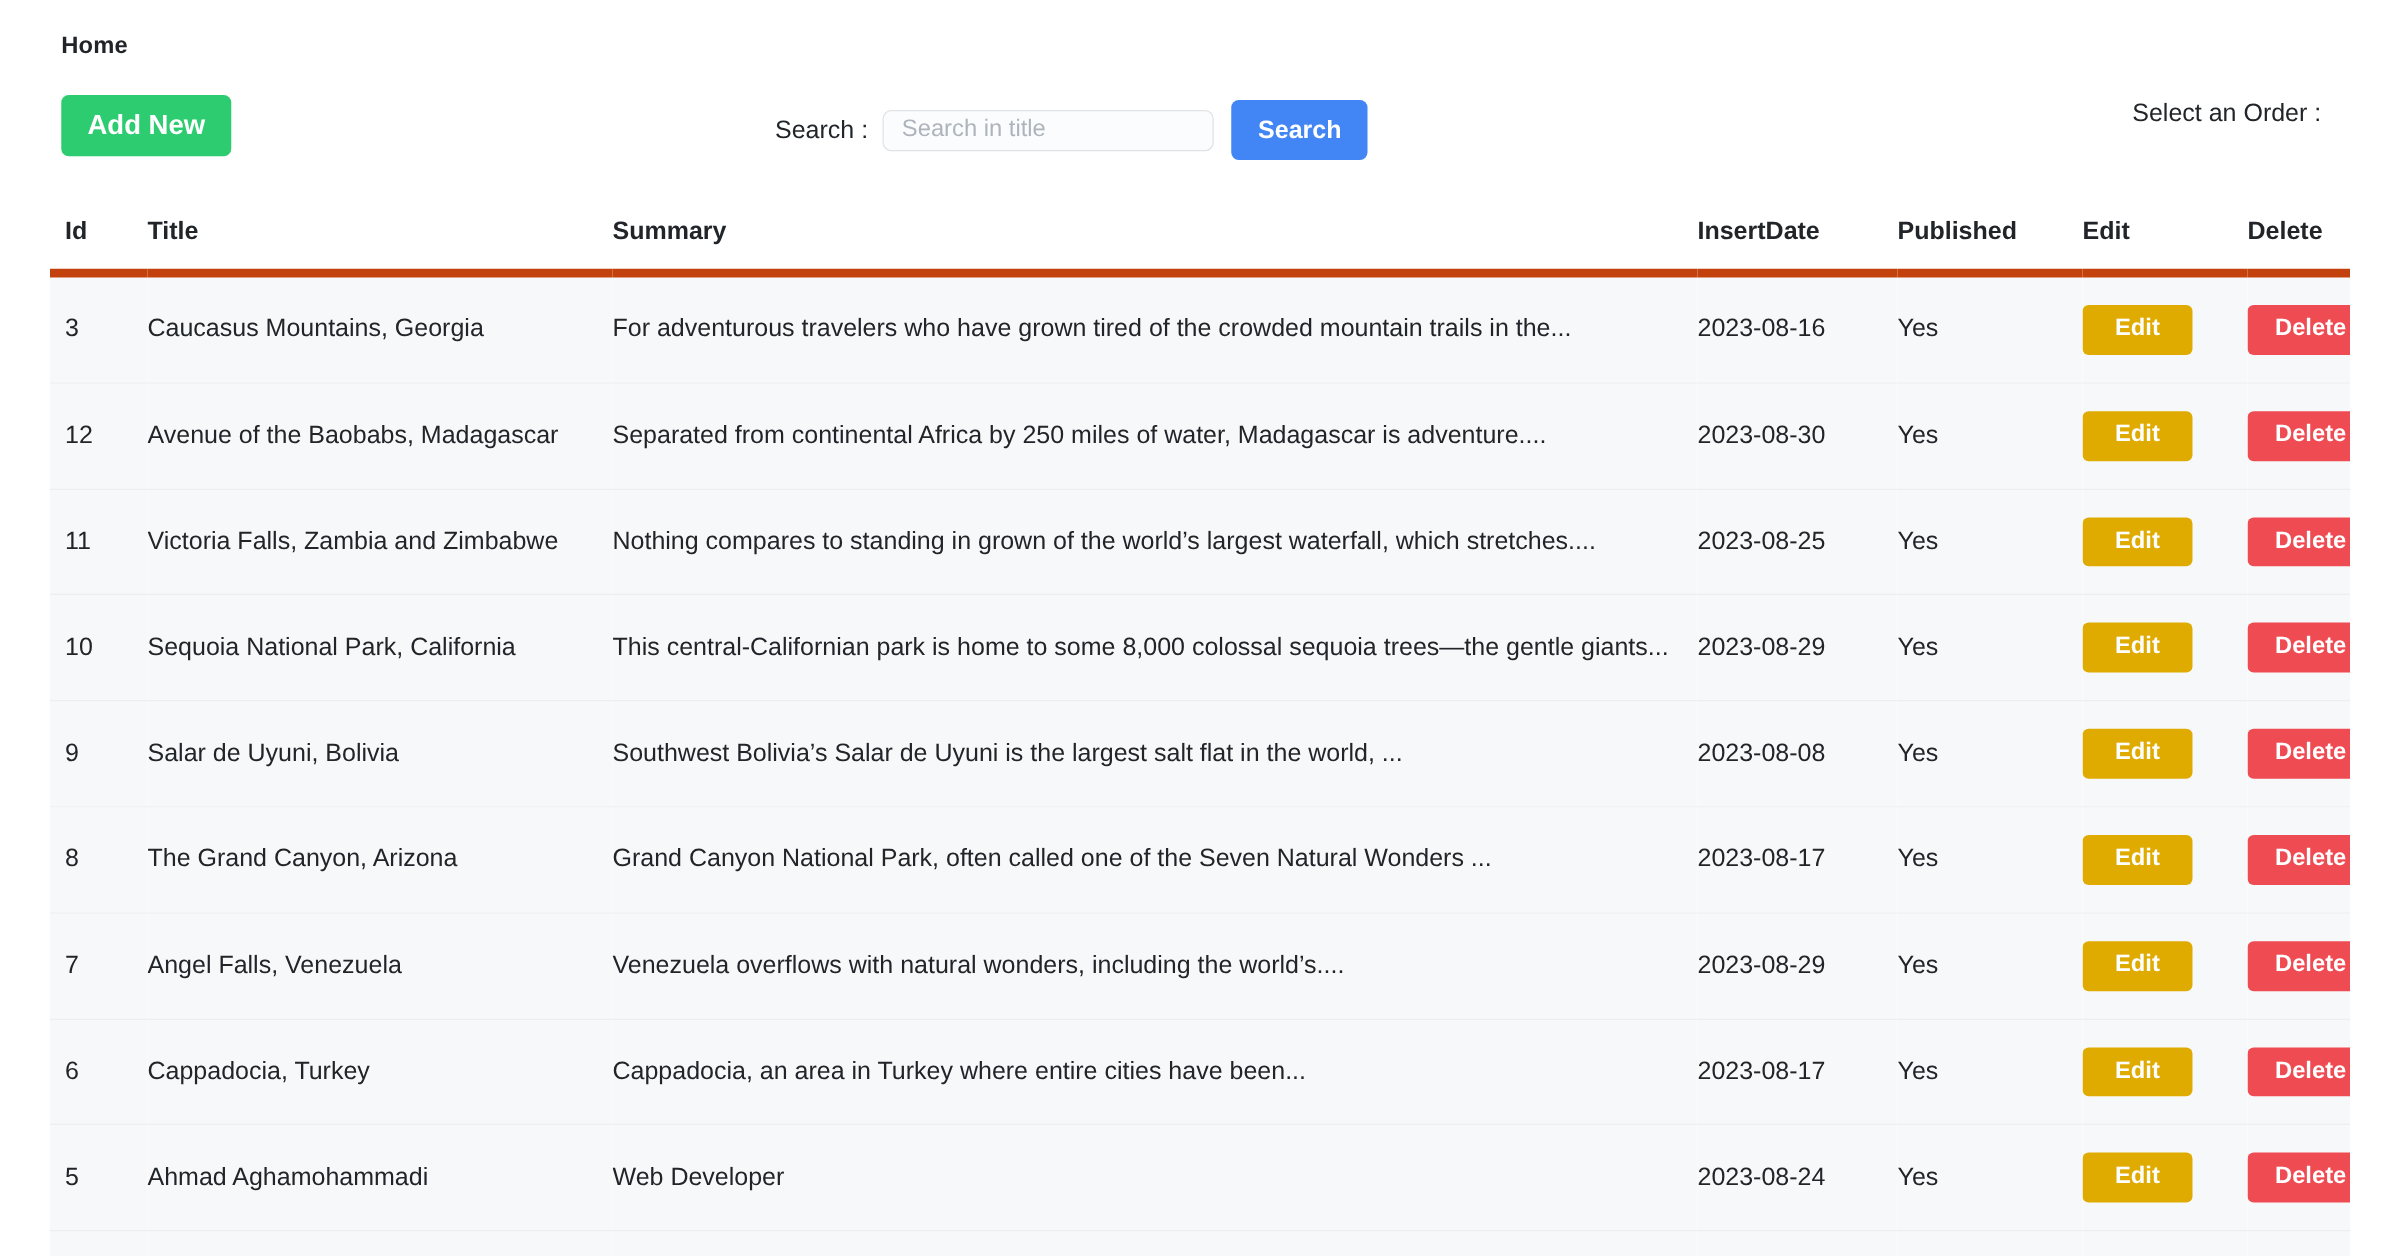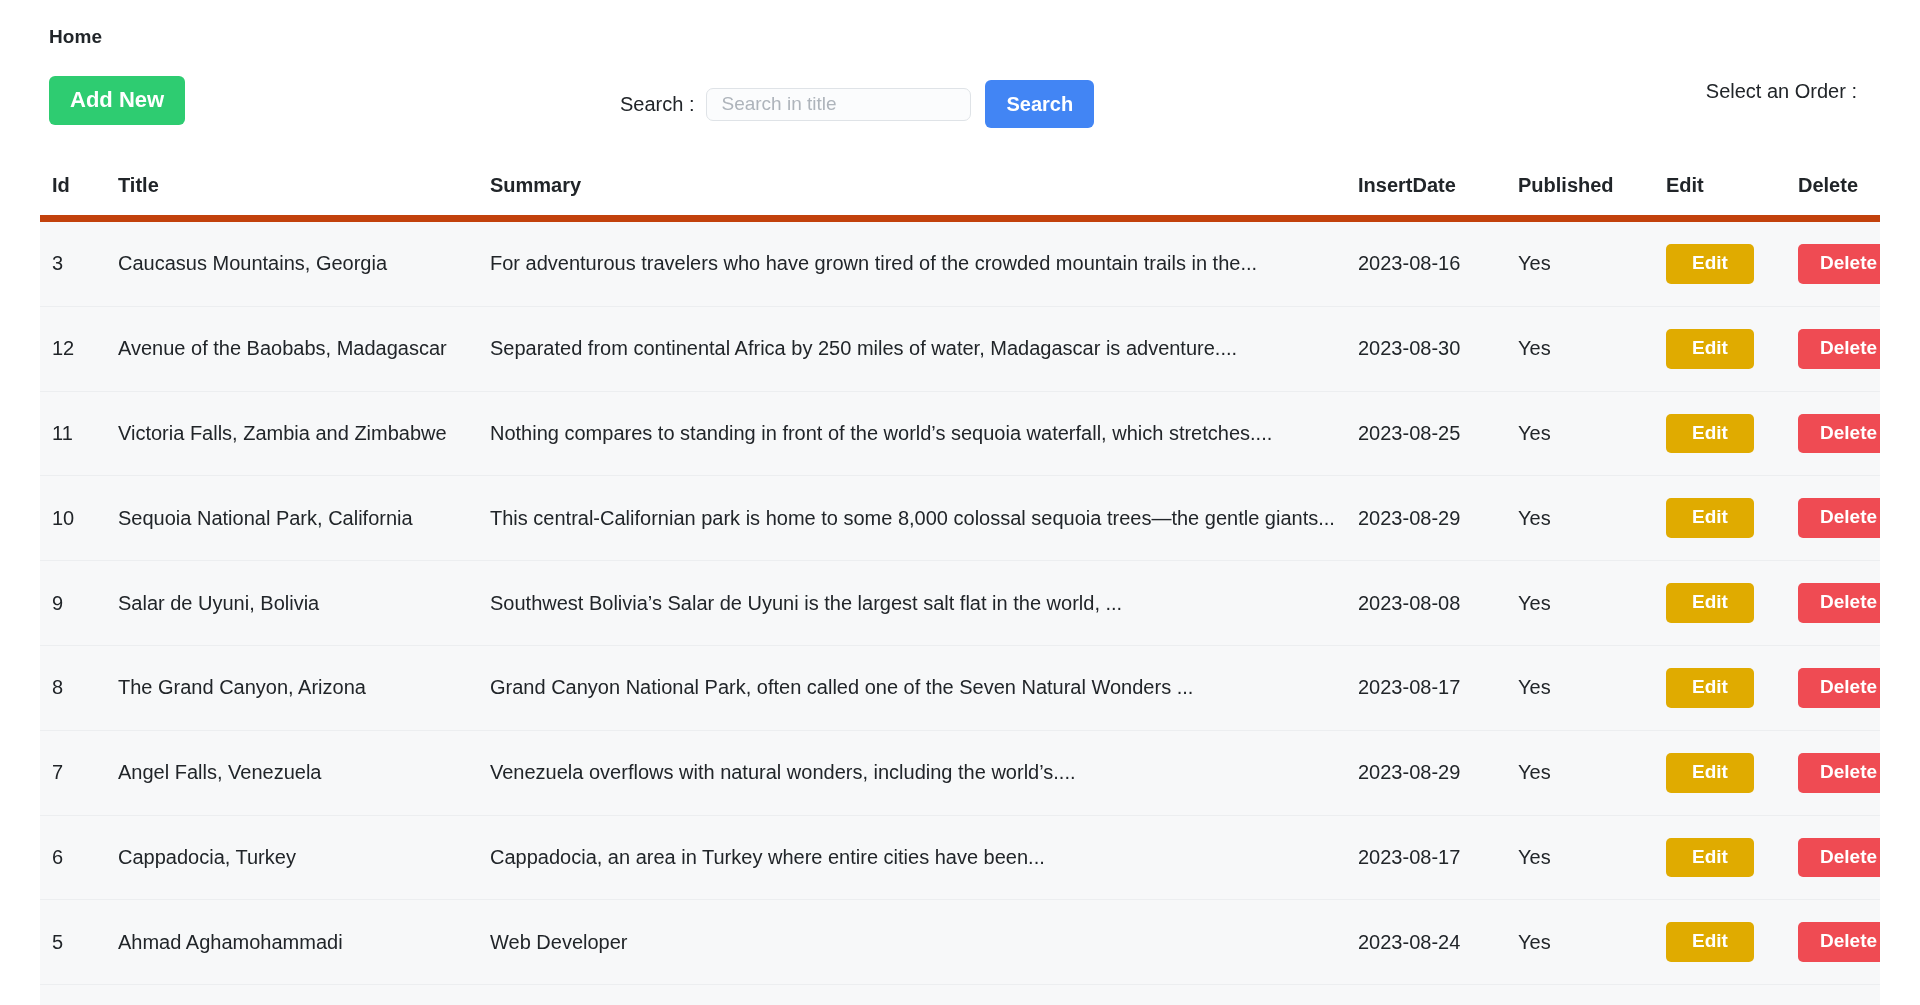--- a/index.html
+++ b/index.html
@@ -269,21 +269,21 @@
             <td class="col-title">Avenue of the Baobabs, Madagascar</td>
             <td class="col-summary">Separated from continental Africa by 250 miles of water, Madagascar is adventure....</td>
             <td class="col-date">2023-08-30</td>
             <td class="col-pub">Yes</td>
             <td class="col-edit"><a class="btn-edit" href="#">Edit</a></td>
             <td class="col-del"><a class="btn-delete" href="#">Delete</a></td>
           </tr>
           <tr>
             <td class="col-id">11</td>
             <td class="col-title">Victoria Falls, Zambia and Zimbabwe</td>
-            <td class="col-summary">Nothing compares to standing in front of the world’s sequoia waterfall, which stretches....</td>
+            <td class="col-summary">Nothing compares to standing in grown of the world’s largest waterfall, which stretches....</td>
             <td class="col-date">2023-08-25</td>
             <td class="col-pub">Yes</td>
             <td class="col-edit"><a class="btn-edit" href="#">Edit</a></td>
             <td class="col-del"><a class="btn-delete" href="#">Delete</a></td>
           </tr>
           <tr>
             <td class="col-id">10</td>
             <td class="col-title">Sequoia National Park, California</td>
             <td class="col-summary">This central-Californian park is home to some 8,000 colossal sequoia trees—the gentle giants...</td>
             <td class="col-date">2023-08-29</td>

